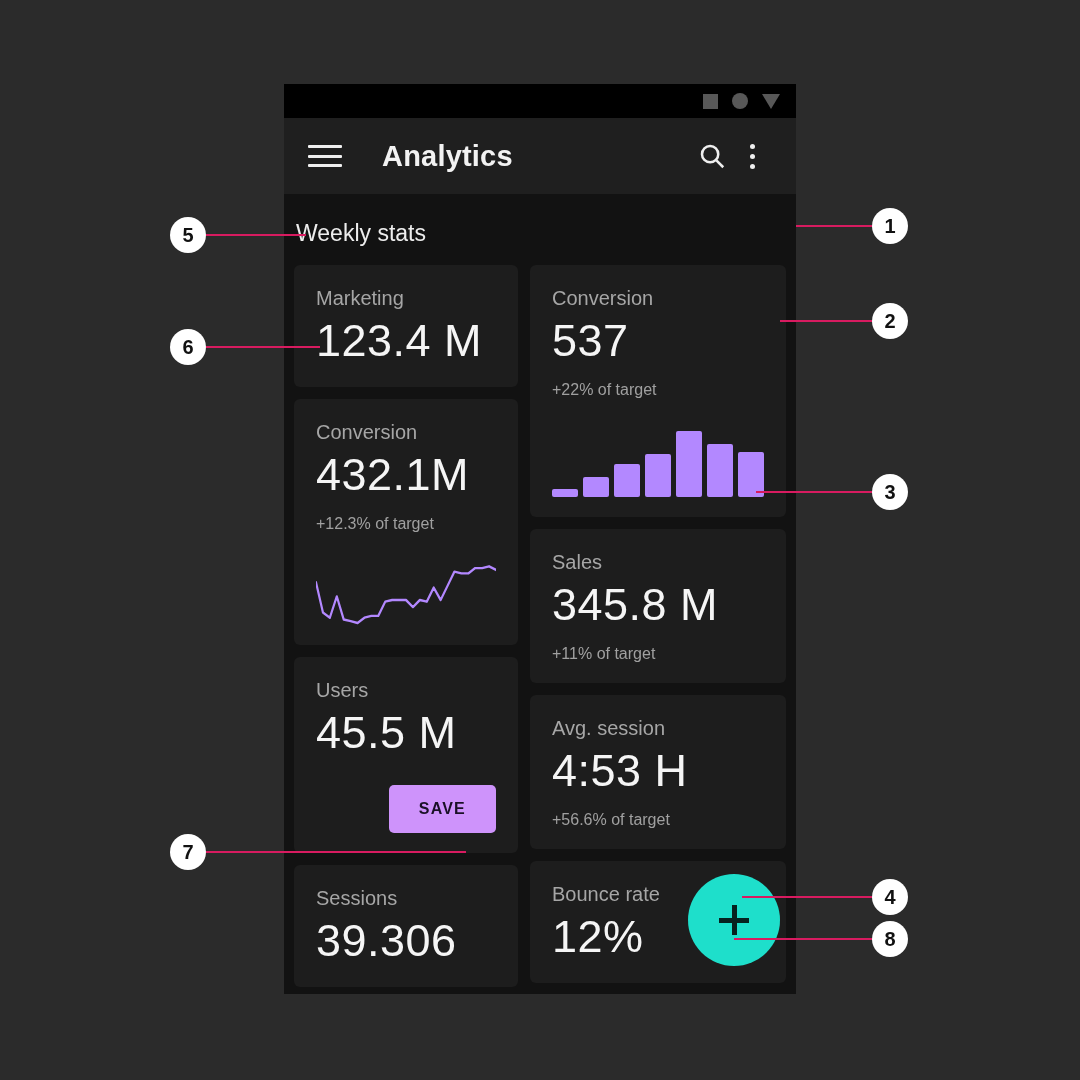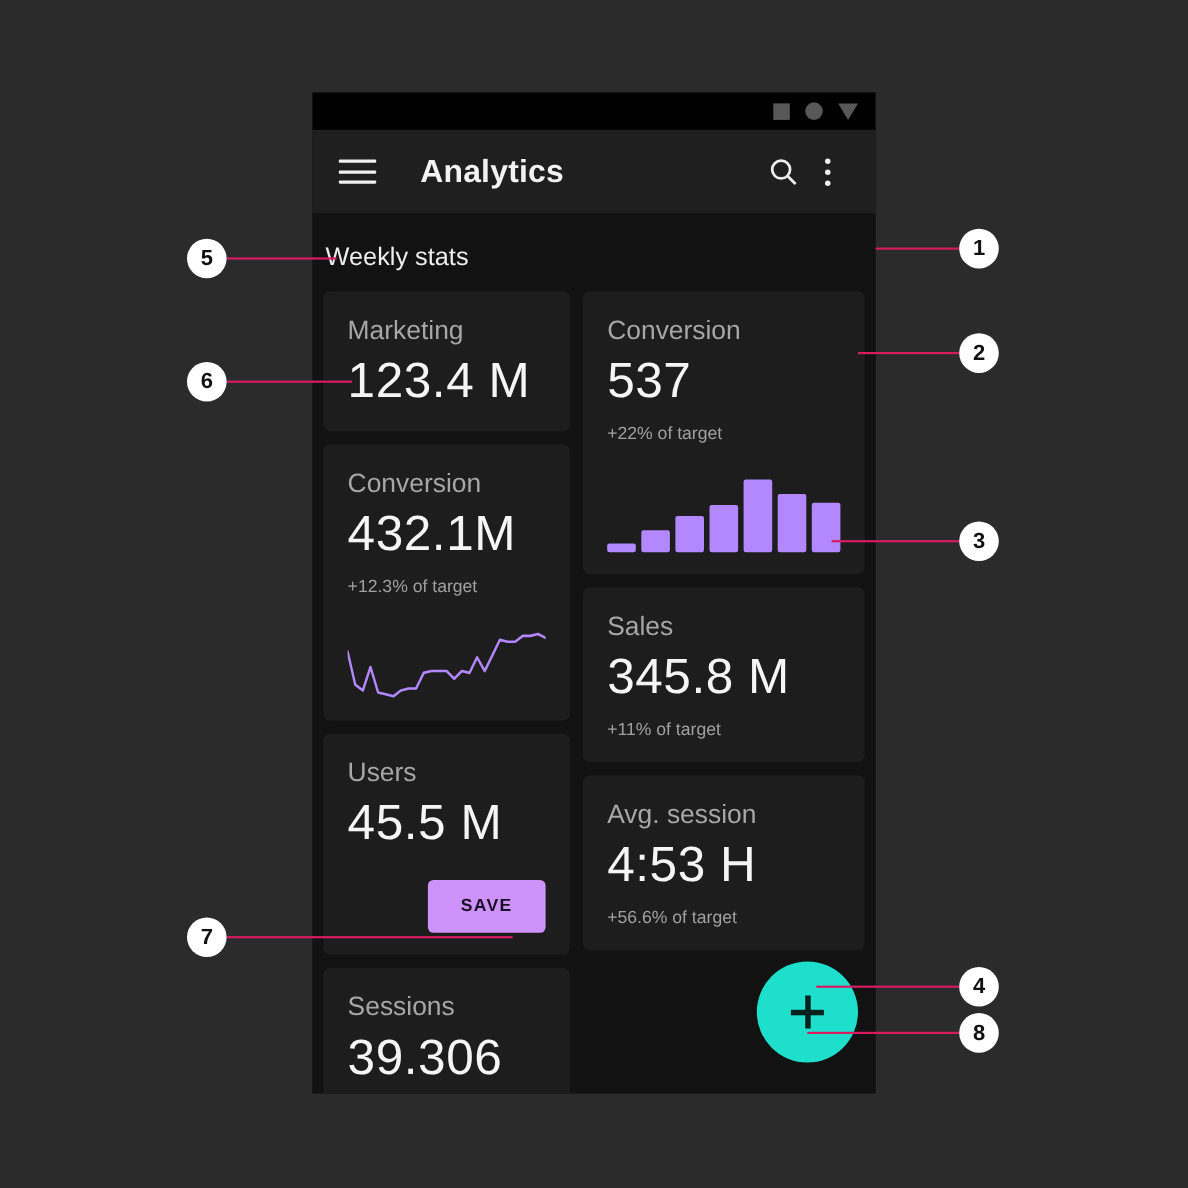--- a/index.html
+++ b/index.html
@@ -53,21 +53,21 @@
     color: #ededed; font-size: 23px; padding: 26px 2px 18px 2px;
   }
 
   .cols { display: flex; gap: 12px; align-items: flex-start; }
   .col { display: flex; flex-direction: column; gap: 12px; flex: 1; }
 
   .card {
     background: #1d1d1d; border-radius: 6px;
     padding: 22px 22px 20px 22px;
   }
-  .c-label { color: #a6a6a6; font-size: 24px; margin-bottom: 4px; }
+  .c-label { color: #a6a6a6; font-size: 20px; margin-bottom: 4px; }
   .c-value { color: #f5f5f5; font-size: 45px; font-weight: 300; letter-spacing: .5px;
              line-height: 1.18; white-space: nowrap; }
   .c-sub { color: #a0a0a0; font-size: 16px; margin-top: 14px; }
 
   .spark { margin-top: 22px; height: 70px; }
   .spark svg { display: block; width: 100%; height: 100%; }
 
   .bars { margin-top: 26px; height: 72px; display: flex; align-items: flex-end;
           justify-content: flex-end; gap: 5px; }
   .bar { width: 26px; border-radius: 2px; }
@@ -197,20 +197,24 @@
             <div class="c-value">345.8 M</div>
             <div class="c-sub">+11% of target</div>
           </div>
 
           <div class="card">
             <div class="c-label">Avg. session</div>
             <div class="c-value">4:53 H</div>
             <div class="c-sub">+56.6% of target</div>
           </div>
 
+          <div class="card">
+            <div class="c-label">Bounce rate</div>
+            <div class="c-value">12%</div>
+          </div>
         </div>
       </div>
 
       <div class="fab">
         <span class="plus"></span>
       </div>
     </div>
   </div>
 
   <div class="callout">

